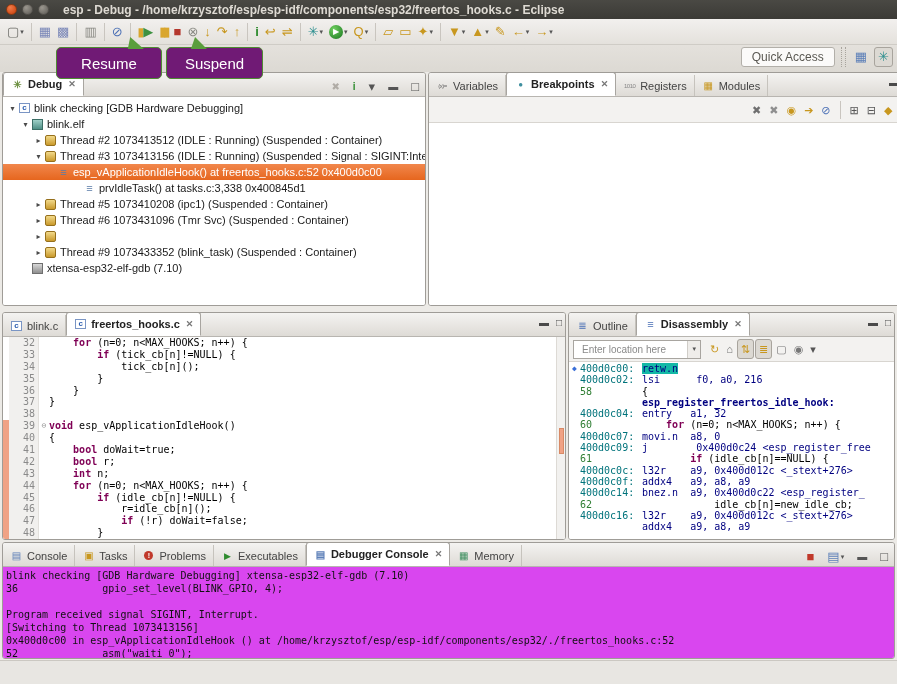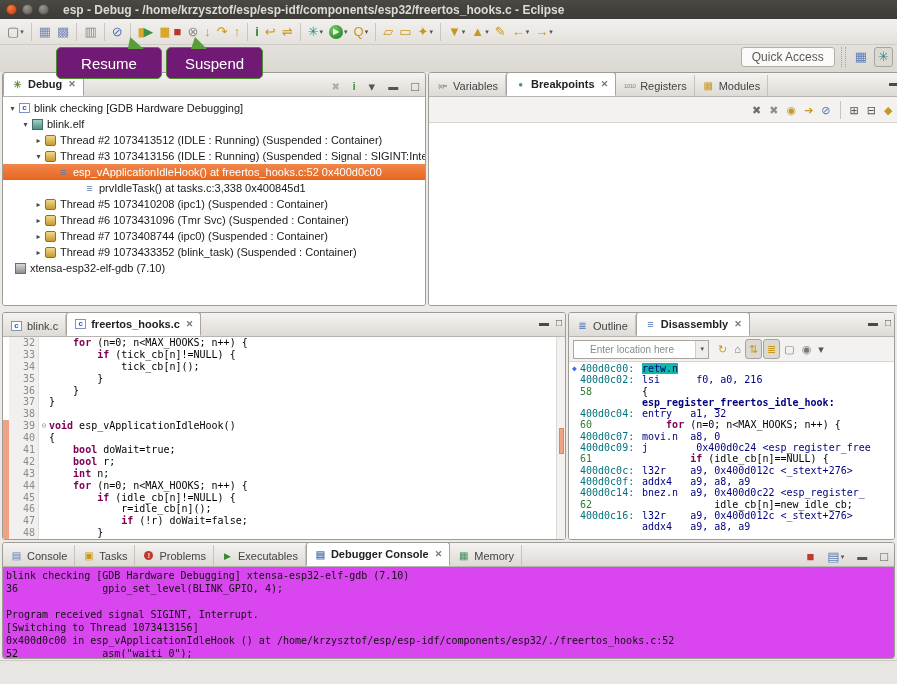--- a/index.html
+++ b/index.html
@@ -79,21 +79,21 @@
   .emark{width:6px;flex:none;}
   .emark.on{background:#f0a285;}
   .enum{width:26px;flex:none;text-align:right;color:#8a8a8a;background:#f1f0ee;padding-right:3px;border-right:1px solid #e2e0dc;}
   .efold{width:10px;flex:none;color:#9a9a9a;font-size:8px;text-align:center;}
   .ecode{flex:1;}
   .kw{color:#7f0055;font-weight:bold;}
   .overview-ruler{position:absolute;right:0;top:0;width:8px;height:100%;background:#f2f1ef;border-left:1px solid #dddad5;}
   .ov-mark{position:absolute;right:1px;top:45%;width:5px;height:26px;background:#f0a285;border:1px solid #d88a66;box-sizing:border-box;}
   
   .disasm-toolbar{height:24px;background:#f3f2f0;border-bottom:1px solid #d8d5d0;display:flex;align-items:center;padding:0 4px;gap:2px;}
-  .loc-combo{display:flex;align-items:center;border:1px solid #a8a5a0;background:#fff;height:17px;width:118px;font-size:10px;color:#8a8a8a;padding-left:16px;justify-content:space-between;}
+  .loc-combo{display:flex;align-items:center;border:1px solid #a8a5a0;background:#fff;height:17px;width:118px;font-size:10px;color:#8a8a8a;padding-left:8px;justify-content:space-between;}
   .loc-combo .dd{font-size:7px;color:#555;padding:0 4px;border-left:1px solid #d0cdc8;height:100%;display:flex;align-items:center;background:#efedea;}
   .disasm-body{background:#fff;height:calc(100% - 47px);overflow:hidden;font-family:"DejaVu Sans Mono",monospace;font-size:10px;padding-top:1px;position:relative;}
   .dline{display:flex;height:11.3px;line-height:11.3px;white-space:pre;}
   .dmark{width:11px;flex:none;color:#3a6fd8;font-size:8px;text-align:center;}
   .dleft{width:62px;flex:none;}
   .t-inst .dleft{color:#00737b;}
   .t-src .dleft{color:#2e7d32;}
   .dtext{color:#000080;}
   .t-src .dtext{color:#000;}
   .t-label .dtext{color:#000080;font-weight:bold;}
@@ -319,28 +319,27 @@
         <span class="tlabel">Thread #5 1073410208 (ipc1) (Suspended : Container)</span>
       </div>
       <div class="trow" style="padding-left: 30px;">
         <span class="texp">▸</span>
         <span class="tico ico-thread"></span>
         <span class="tlabel">Thread #6 1073431096 (Tmr Svc) (Suspended : Container)</span>
       </div>
       <div class="trow" style="padding-left: 30px;">
         <span class="texp">▸</span>
         <span class="tico ico-thread"></span>
-        <span class="tlabel">Thread #7 1073408744 (ipc0) (Suspended : Container)</span>
       </div>
       <div class="trow" style="padding-left: 30px;">
         <span class="texp">▸</span>
         <span class="tico ico-thread"></span>
         <span class="tlabel">Thread #9 1073433352 (blink_task) (Suspended : Container)</span>
       </div>
-      <div class="trow" style="">
+      <div class="trow" style="padding-left: 17px;">
         <span class="texp"></span>
         <span class="tico ico-gdb"></span>
         <span class="tlabel">xtensa-esp32-elf-gdb (7.10)</span>
       </div>
     </div>
 </div>
 
 <div class="panel" style="left:428px;top:72px;width:488px;height:234px;text-align:right;">
   <div class="tabbar">
     <span style="display:flex;height:100%;align-items:flex-end;">

